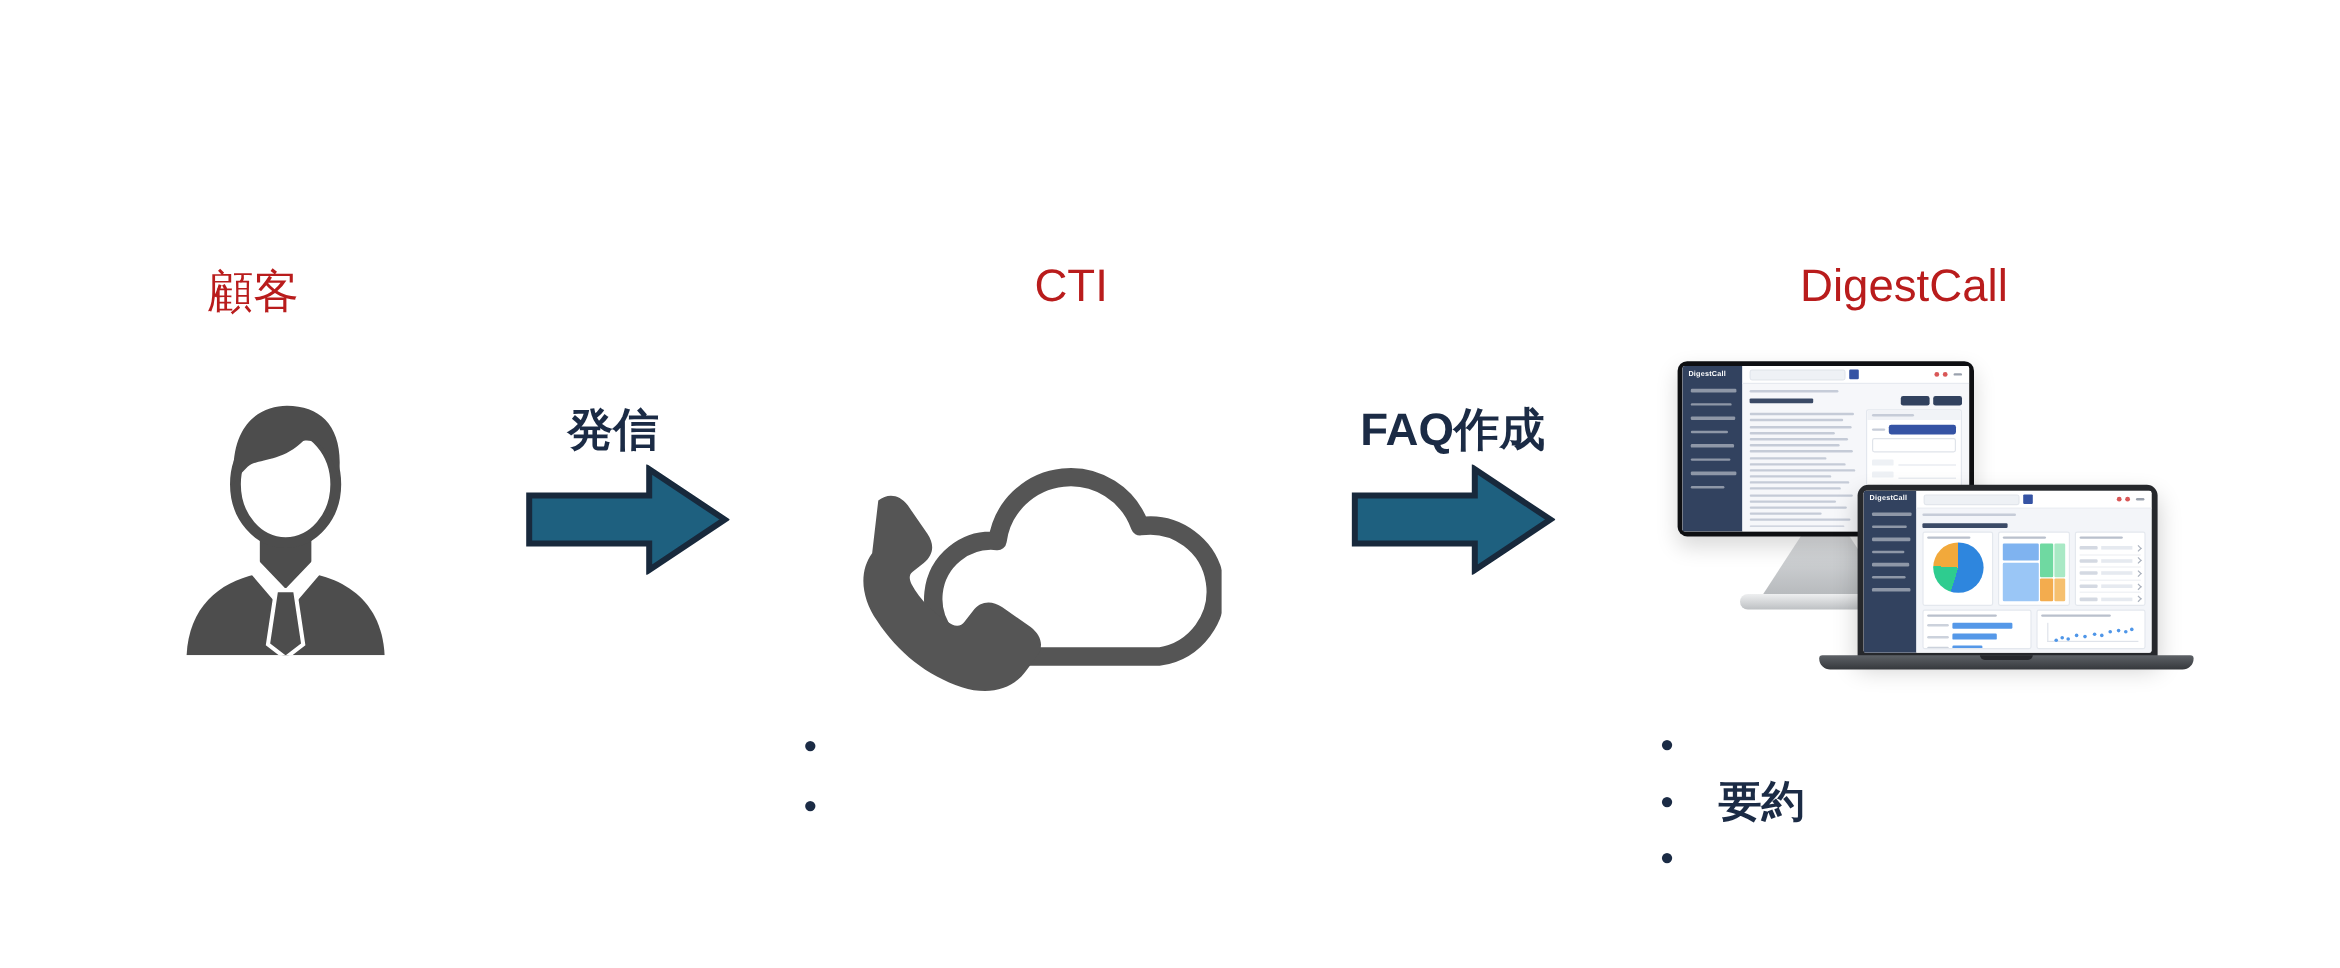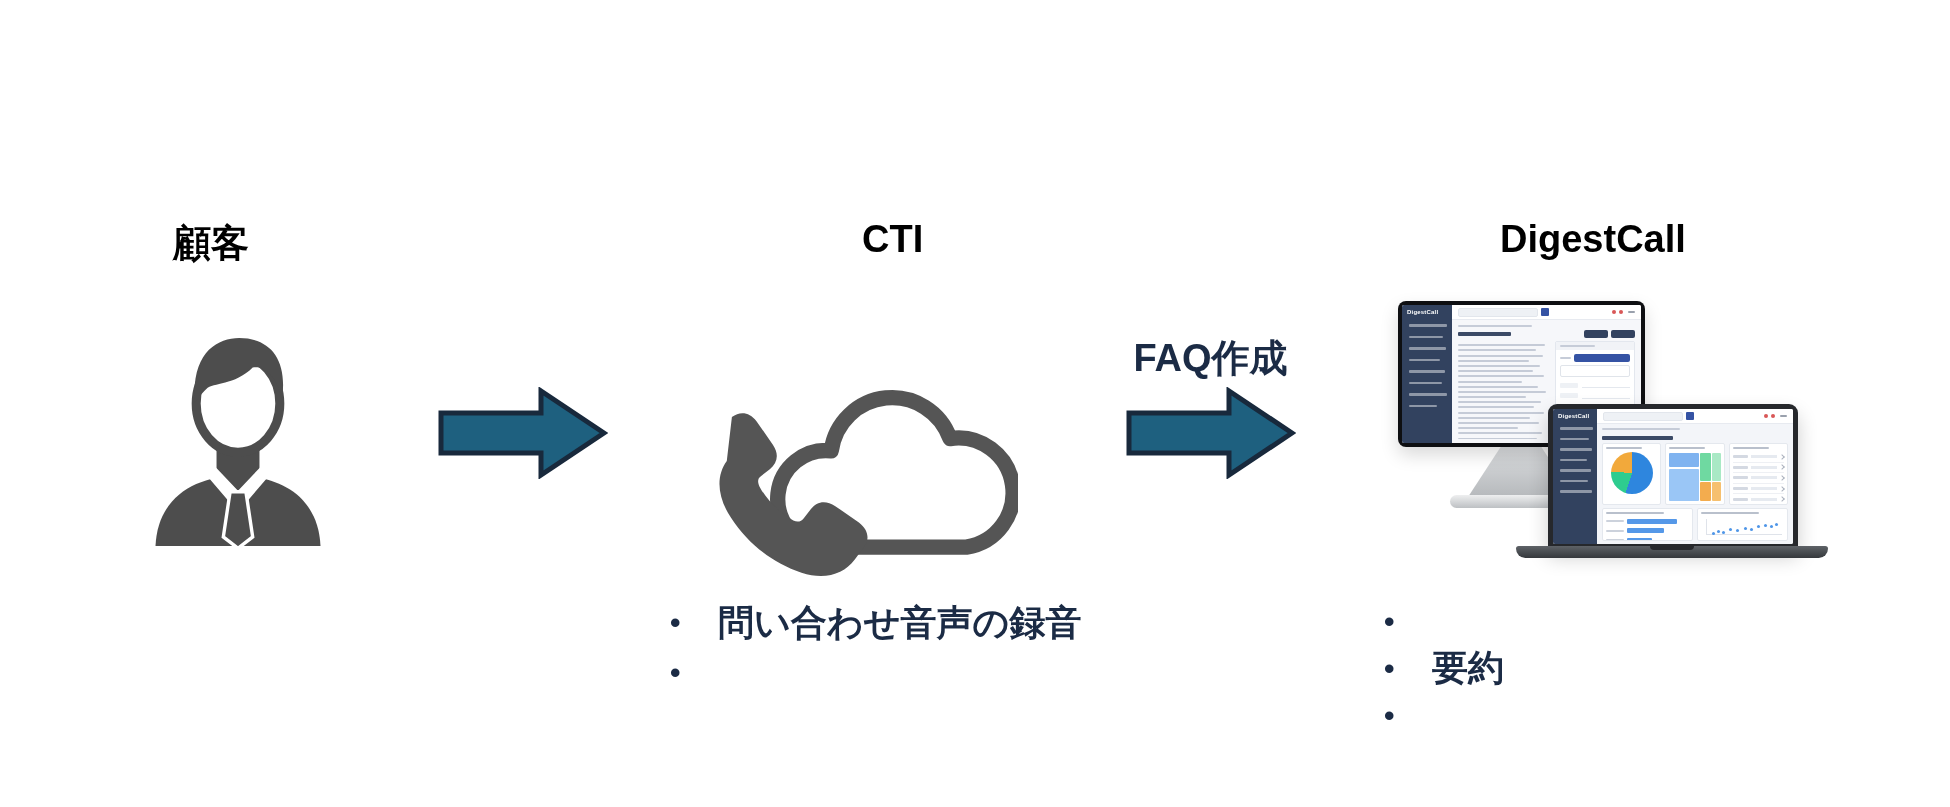--- a/index.html
+++ b/index.html
@@ -2,21 +2,21 @@
 <html><head>
 <meta charset="utf-8">
 <style>
   html,body{margin:0;padding:0;background:#fff;}
   #canvas{position:relative;width:1950px;height:807px;background:#ffffff;overflow:hidden;
           font-family:"Liberation Sans", sans-serif;color:#1b2b45;}
 
   
   .title{position:absolute;left:0;right:0;top:52px;text-align:center;
          font-size:46px;font-weight:800;color:#1b2b45;letter-spacing:1px;}
-  .col-label{position:absolute;font-size:38px;font-weight:700;color:#000000;}
+  .col-label{position:absolute;font-size:38px;font-weight:400;color:#b91c1c;}
   .lbl-customer{left:173px;top:218px;}
   .lbl-cti{left:862px;top:218px;}
   .lbl-dc{left:1500px;top:218px;}
 
   
   .arrow-label{position:absolute;font-size:38px;font-weight:800;color:#1b2b45;text-align:center;}
   .al-1{left:436px;top:333px;width:150px;}
   .al-2{left:1128px;top:333px;width:165px;}
   .arrow-svg{position:absolute;width:170px;height:92px;}
   .ar-1{left:438px;top:387px;}
@@ -127,20 +127,21 @@
 
   <svg class="person-svg" viewBox="0 0 150 200">
     <path d="M2,200 C4,156 38,138 75,138 C112,138 146,156 148,200 Z" fill="#4d4d4d"></path>
     <rect x="56" y="104" width="38" height="44" fill="#4d4d4d"></rect>
     <ellipse cx="75" cy="74" rx="37" ry="43" fill="#ffffff" stroke="#4d4d4d" stroke-width="8"></ellipse>
     <path d="M37,74 C33,30 56,16 76,16 C103,16 119,34 114,70 C109,48 97,40 88,42 C72,58 53,55 47,61 C42,66 39,69 37,74 Z" fill="#4d4d4d"></path>
     <path d="M46,136 L75,170 L104,136 L96,129 L75,151 L54,129 Z" fill="#ffffff"></path>
     <path d="M68,152 L82,152 L88,192 L75,202 L62,192 Z" fill="#4d4d4d" stroke="#ffffff" stroke-width="3"></path>
   </svg>
 
+  <div class="arrow-label al-1">発信</div>
   <svg class="arrow-svg ar-1" viewBox="0 0 170 92">
     <polygon points="3,26 103,26 103,4 166,46 103,88 103,66 3,66" fill="#1e607f" stroke="#18293c" stroke-width="5" stroke-linejoin="miter"></polygon>
   </svg>
 
   <svg class="cti-svg" viewBox="0 0 300 250">
     <path d="M250,212 H108 A47,47 0 1 1 118,118 A60,60 0 0 1 234,106 A46,46 0 1 1 250,212 Z" fill="#ffffff" stroke="#555555" stroke-width="15" stroke-linejoin="round"></path>
     <path d="M16,128 c-11,15 -9,36 4,55 c17,26 41,45 69,54 c22,7 41,2 52,-13 l9,-12 c6,-8 4,-17 -5,-24 l-23,-16 c-9,-6 -18,-5 -24,3 l-7,9 c-2,3 -6,4 -10,2 c-14,-8 -26,-20 -33,-33 c-2,-4 -2,-8 1,-10 l9,-7 c8,-7 9,-15 3,-24 l-16,-23 c-7,-9 -16,-10 -24,-4 Z" fill="#555555"></path>
   </svg>
 
   <div class="arrow-label al-2">FAQ作成</div>
@@ -349,21 +350,20 @@
       </div>
     </div>
   </div>
   <div class="lp-base">
       <span class="notch"></span>
     </div>
 
   <ul class="blist bl-cti">
     <li>
       <span class="dot">•</span>
-      <span>問い合わせ音声の録音</span>
     </li>
     <li>
       <span class="dot">•</span>
     </li>
   </ul>
 
   <ul class="blist bl-dc">
     <li>
       <span class="dot">•</span>
     </li>

